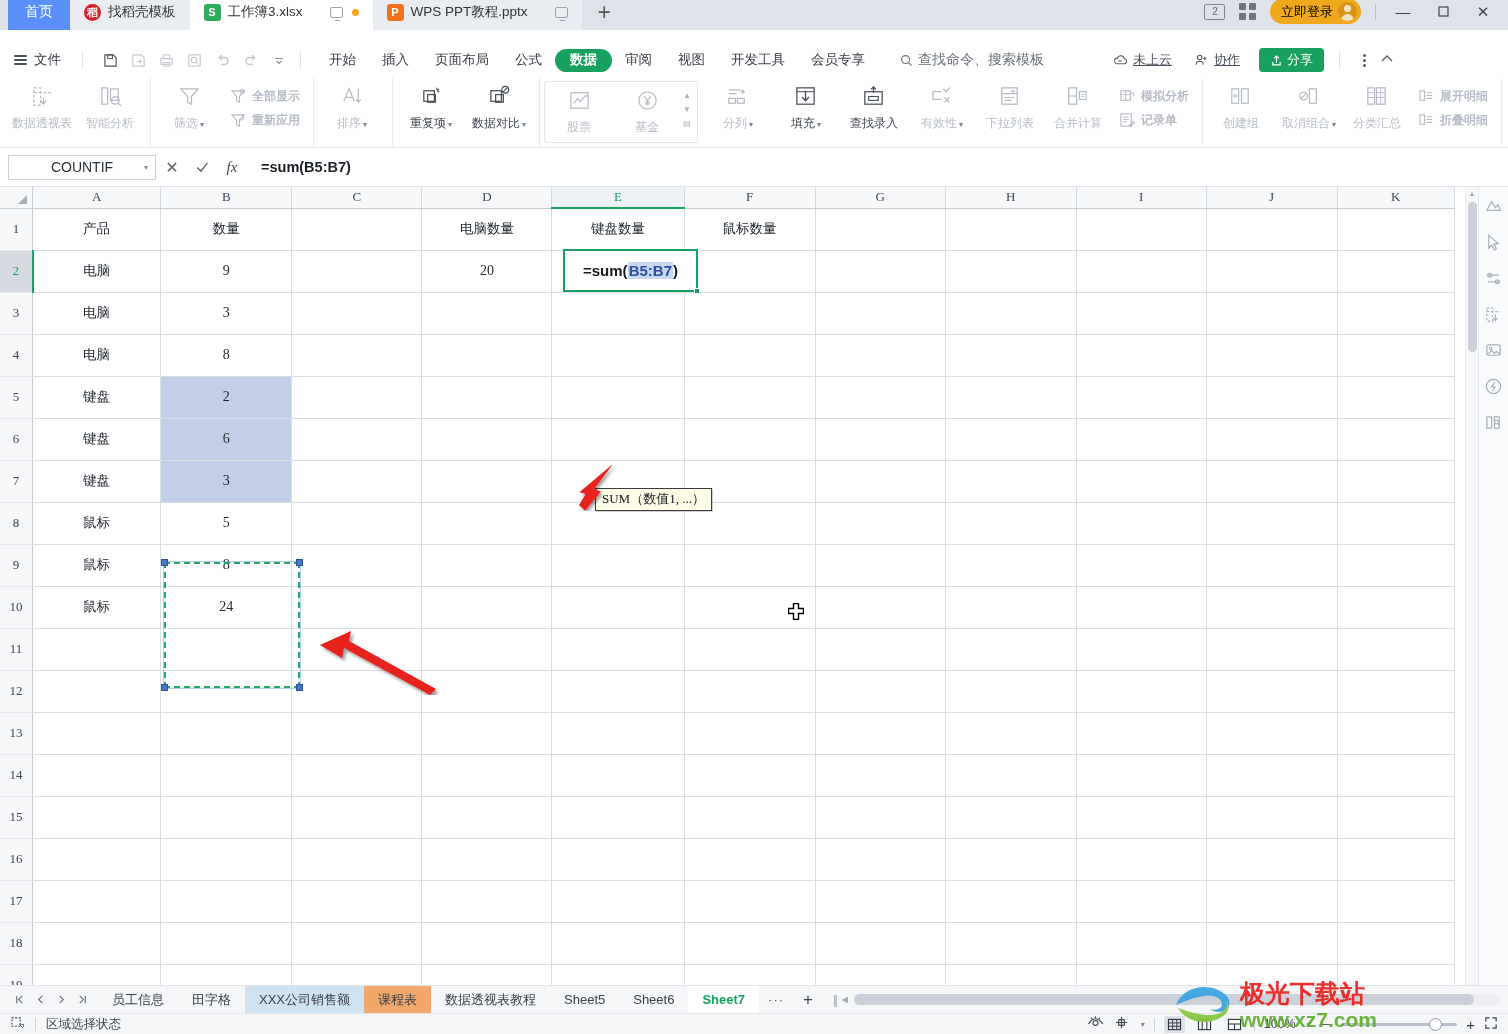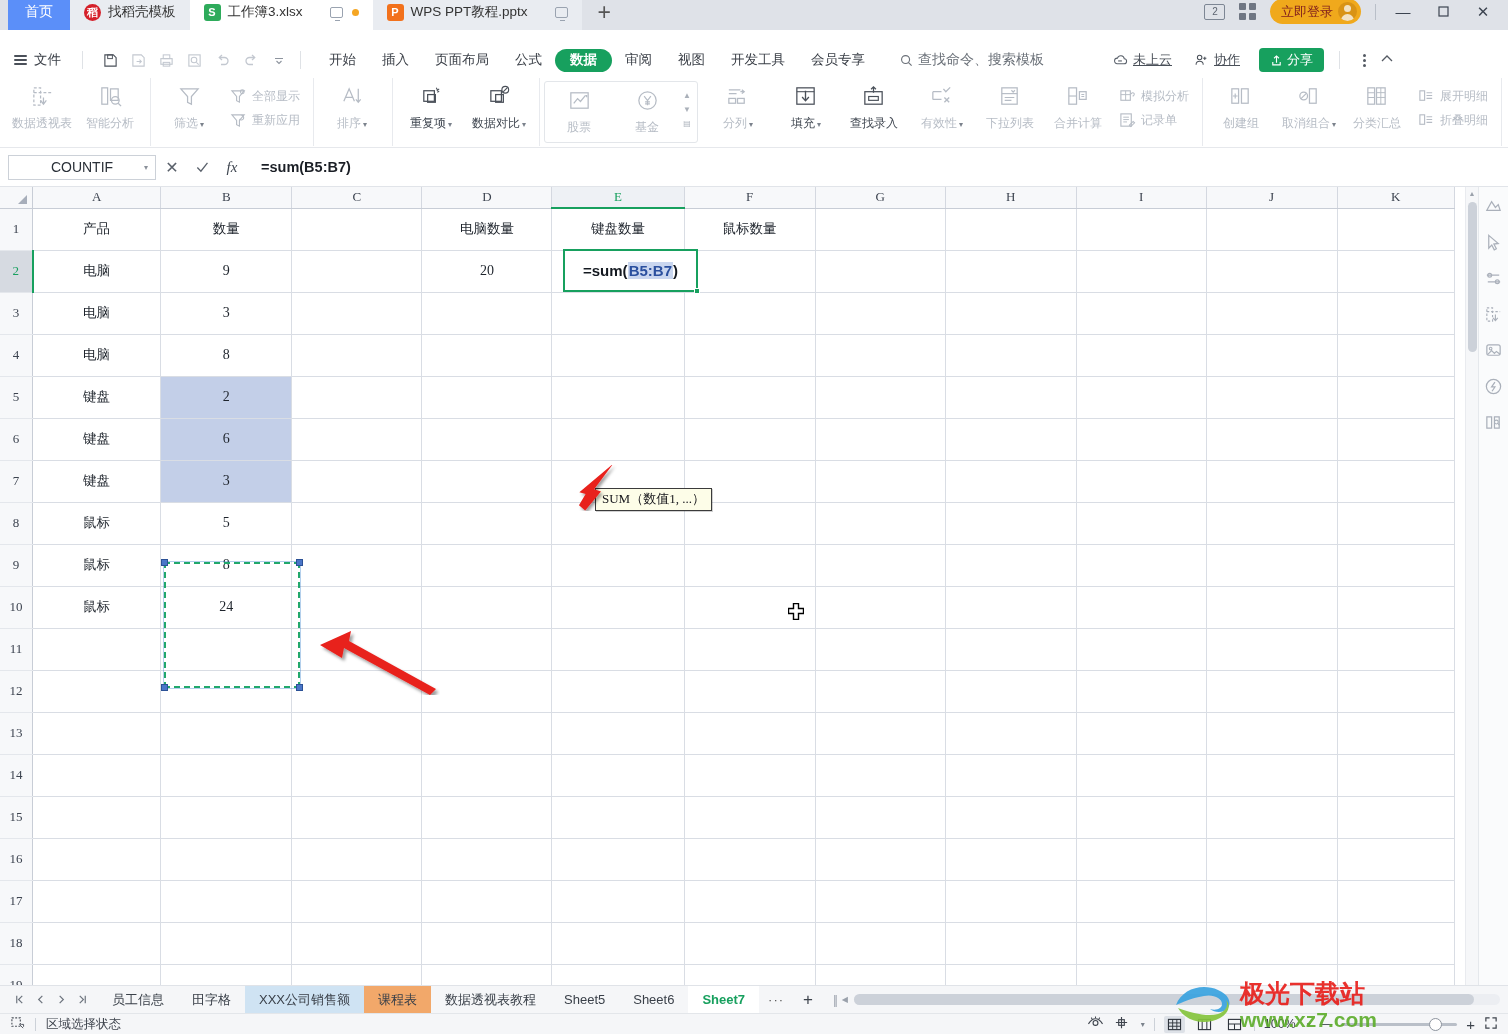--- a/index.html
+++ b/index.html
@@ -60,21 +60,21 @@
     border-radius: 2px; font-size: 10px; color: #5c6470;
     display: flex; align-items: center; justify-content: center;
     letter-spacing: -1px;
   }
   .grid4 {
     width: 17px; height: 17px; display: grid; gap: 3px;
     grid-template-columns: 1fr 1fr; grid-template-rows: 1fr 1fr;
   }
   .grid4 i { background: #6f7683; border-radius: 1px; }
   .login-btn {
-    background: #f0a91c; color: #7f1d1d; border-radius: 13px;
+    background: #f0a91c; color: #000000; border-radius: 13px;
     height: 25px; display: flex; align-items: center;
     padding: 0 4px 0 11px; font-size: 13px; gap: 5px;
   }
   .login-avatar {
     width: 19px; height: 19px; border-radius: 50%; background: #d99315;
     position: relative; overflow: hidden;
   }
   .login-avatar::before {
     content: ""; position: absolute; left: 6px; top: 3px;
     width: 7px; height: 7px; border-radius: 50%; background: #f3e2c3;
@@ -144,21 +144,21 @@
   .rbtn {
     display: flex; flex-direction: column; align-items: center;
     justify-content: flex-start; width: 68px; padding-top: 5px; gap: 5px;
     font-size: 12px; color: #3f4650; text-align: center;
   }
   .rbtn.dim { color: #b6bcc5; }
   .rbtn .lbl { white-space: nowrap; font-size: 12px; }
   .rbtn .ico { height: 27px; display: flex; align-items: center; justify-content: center; }
   .rbtn.small {
     flex-direction: row; width: auto; gap: 5px; padding: 3px 7px;
-    align-items: center; height: 24px;
+    align-items: center; height: 24px; font-weight: bold;
   }
   .rbtn.small .ico { height: 18px; }
   .stackcol { display: flex; flex-direction: column; justify-content: center; padding-top: 6px; }
   .chev { font-size: 8px; color: #7b828c; margin-left: 2px; }
   .boxgroup {
     border: 1px solid #e3e6ea; border-radius: 3px; display: flex;
     align-items: flex-start; margin-top: 3px; height: 62px; padding-right: 2px;
   }
   .spinner { display: flex; flex-direction: column; gap: 5px; padding: 9px 4px 0 2px; color: #aab0b9; font-size: 8px; align-items: center; }
 

